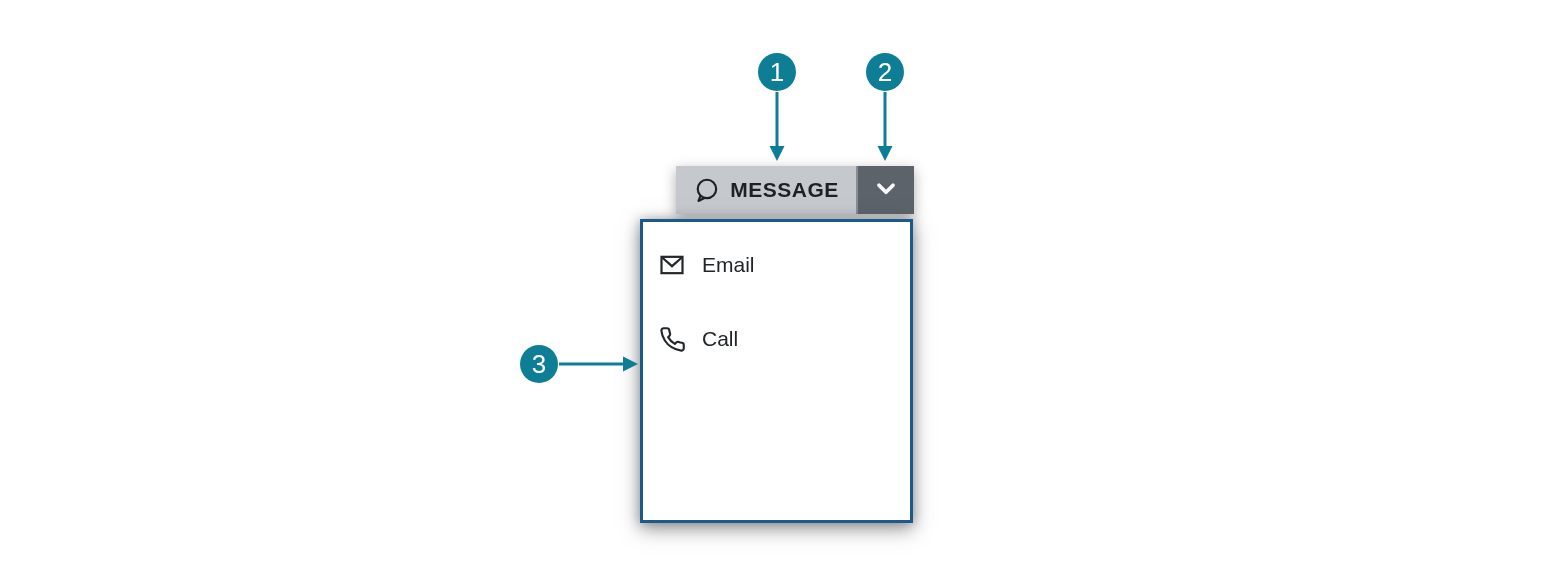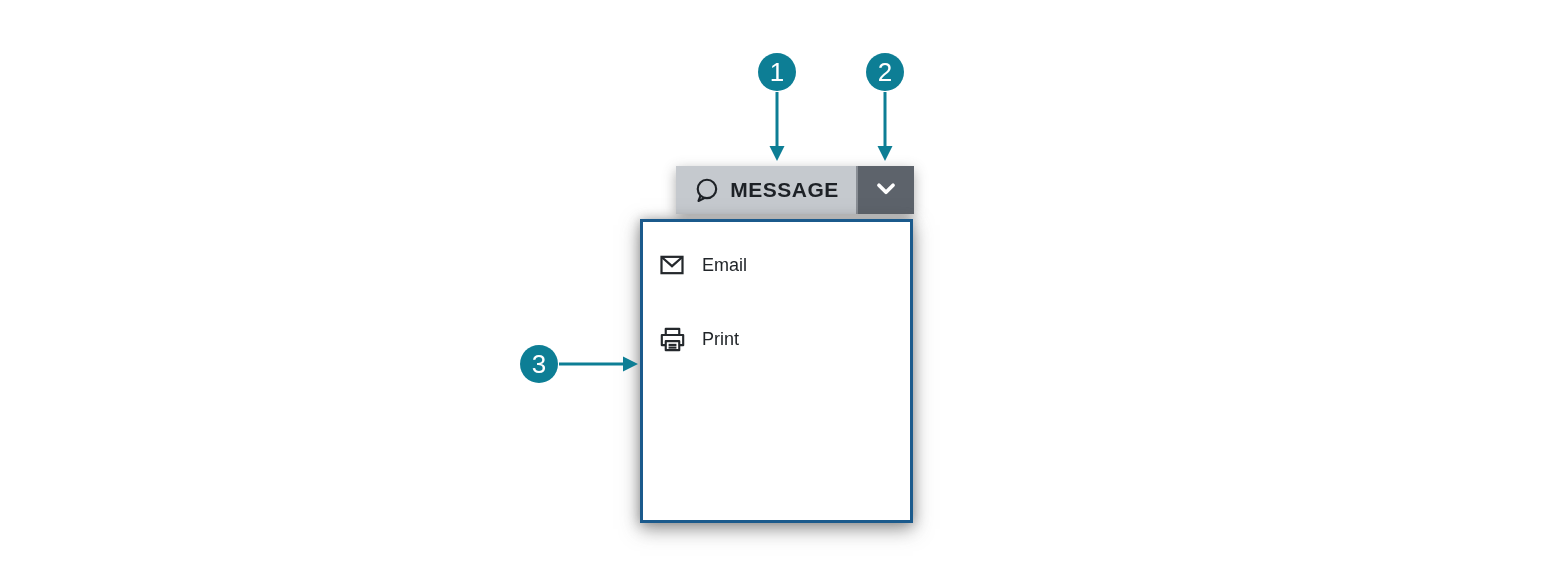--- a/index.html
+++ b/index.html
@@ -38,21 +38,21 @@
   
   .dropdown-menu{
     position:absolute; left:640px; top:219px; width:273px; height:304px;
     background:#ffffff; border:3px solid var(--menu-border);
     box-shadow: 0 6px 18px rgba(70,70,70,0.55), 0 0 10px rgba(90,90,90,0.35);
     padding-top:6px;
   }
   .menu-list{ list-style:none; }
   .menu-item{
     height:74px; display:flex; align-items:center; gap:16px;
-    padding-left:15px; color:var(--ink); font-size:18px; cursor:pointer;
+    padding-left:15px; color:var(--ink); font-size:21px; cursor:pointer;
   }
   .menu-item .mi-icon{ width:28px; height:28px; display:flex;
     align-items:center; justify-content:center; color:#24282c; }
   .menu-item .mi-icon svg{ display:block; }
 
   
   .callout{
     position:absolute; width:38px; height:38px; border-radius:50%;
     background:var(--teal); color:#ffffff; font-size:26px; font-weight:400;
     display:flex; align-items:center; justify-content:center; line-height:1;
@@ -98,28 +98,24 @@
           <svg width="28" height="28" viewBox="0 0 24 24" fill="none" stroke="currentColor" stroke-width="1.9">
             <rect x="3" y="5" width="18" height="14"></rect>
             <polyline points="3.6,5.6 12,13 20.4,5.6"></polyline>
           </svg>
         </span>
         <span>Email</span>
       </li>
       <li class="menu-item">
         <span class="mi-icon">
           <svg width="27" height="27" viewBox="0 0 24 24" fill="none" stroke="currentColor" stroke-width="1.9" stroke-linejoin="round">
-            <polyline points="6,8 6,2.5 18,2.5 18,8"></polyline>
-            <path d="M6 17H2.5V8h19v9H18"></path>
-            <rect x="6" y="13.5" width="12" height="8"></rect>
-            <line x1="8.5" y1="16.8" x2="15.5" y2="16.8"></line>
-            <line x1="8.5" y1="19.2" x2="15.5" y2="19.2"></line>
+            <path d="M22 16.92v3a2 2 0 0 1-2.18 2 19.79 19.79 0 0 1-8.63-3.07 19.5 19.5 0 0 1-6-6 19.79 19.79 0 0 1-3.07-8.67A2 2 0 0 1 4.11 2h3a2 2 0 0 1 2 1.72c.13.96.36 1.9.7 2.81a2 2 0 0 1-.45 2.11L8.09 9.91a16 16 0 0 0 6 6l1.27-1.27a2 2 0 0 1 2.11-.45c.91.34 1.85.57 2.81.7A2 2 0 0 1 22 16.92z"></path>
           </svg>
         </span>
-        <span>Print</span>
+        <span>Call</span>
       </li>
     </ul>
   </div>
 
   <div class="callout callout-1">
     <span>1</span>
   </div>
   <div class="callout callout-2">
     <span>2</span>
   </div>

